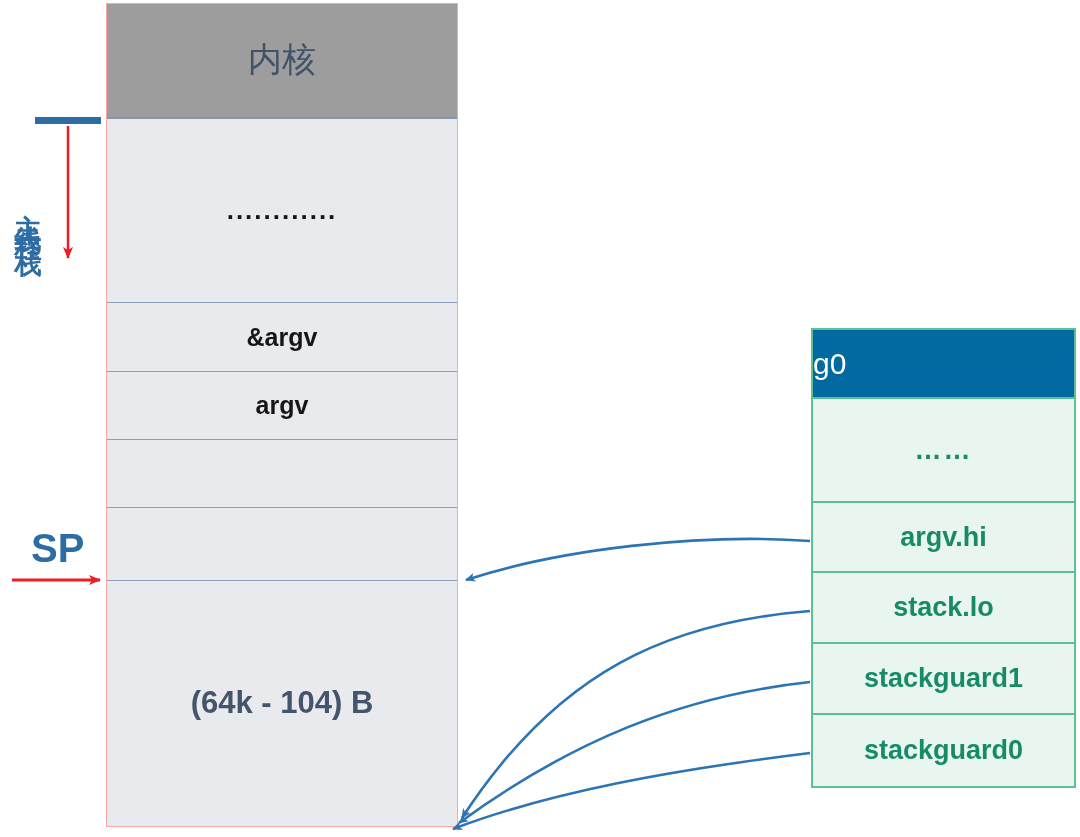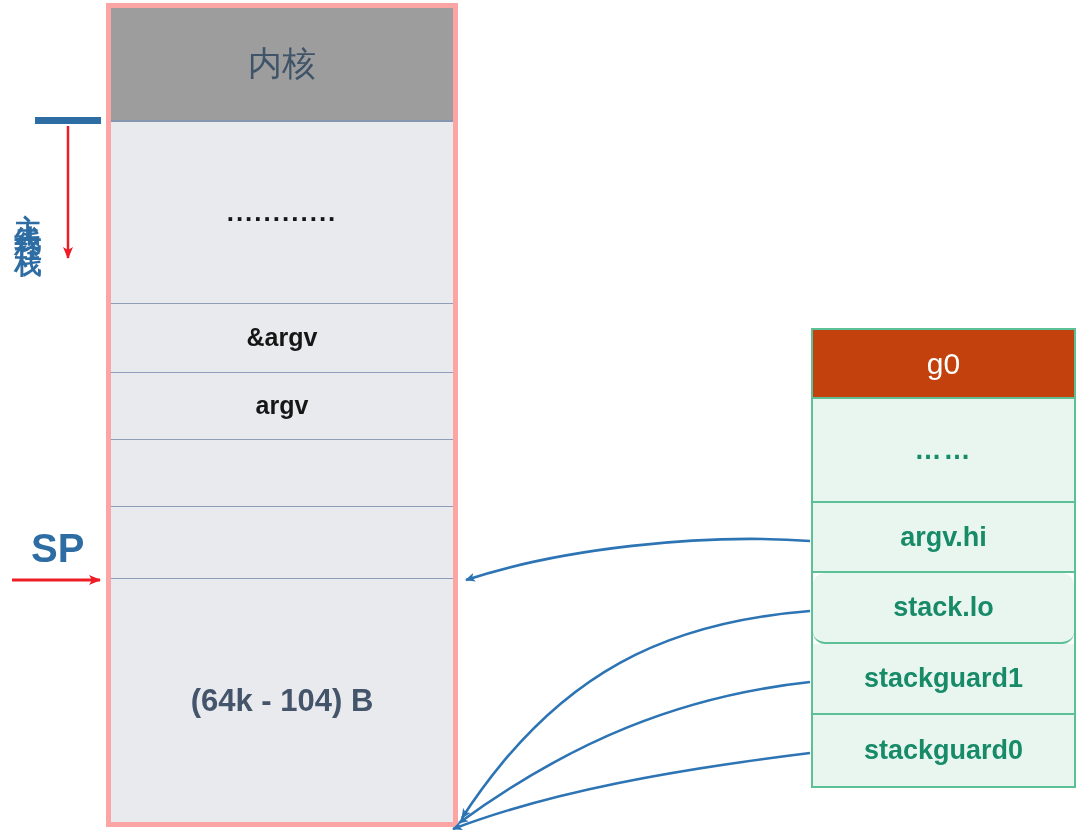--- a/index.html
+++ b/index.html
@@ -13,21 +13,21 @@
     overflow: hidden;
     background: #ffffff;
   }
 
   
   .stack-col {
     position: absolute;
     left: 106px; top: 3px;
     width: 352px; height: 824px;
     box-sizing: border-box;
-    border: 5px solid #fca5a5;
+    border: 1px solid #fca5a5;
     display: flex; flex-direction: column;
   }
   .stack-header {
     height: 115px;
     box-sizing: border-box;
     background: #9d9d9d;
     border-bottom: 2px solid #8496b0;
     display: flex; align-items: center; justify-content: center;
     font-size: 34px; color: #3f5369; font-weight: 500;
   }
@@ -51,36 +51,36 @@
     position: absolute;
     left: 811px; top: 328px;
     width: 265px; height: 460px;
     box-sizing: border-box;
     border: 2px solid #5cc096;
     display: flex; flex-direction: column;
   }
   .g0-header {
     height: 70px;
     box-sizing: border-box;
-    background: #c2410c;
+    background: #0369a1;
     border-bottom: 2px solid #5cc096;
-    display: flex; align-items: center; justify-content: center;
+    display: flex; align-items: center; 
     font-size: 30px; color: #ffffff;
   }
   .g0-row {
     box-sizing: border-box;
     background: #e9f6ef;
     border-bottom: 2px solid #5cc096;
     display: flex; align-items: center; justify-content: center;
     font-size: 27px; color: #178a68; font-weight: 600;
   }
   .g0-row:last-child { border-bottom: none; }
   .g0-dots       { height: 105px; font-weight: 700; letter-spacing: 2px; }
   .g0-stackhi    { height: 70px; }
-  .g0-stacklo    { height: 72px; border-radius: 12px; }
+  .g0-stacklo    { height: 72px; }
   .g0-guard1     { height: 71px; }
   .g0-guard0     { height: 72px; }
 
   
   .main-stack-label {
     position: absolute;
     left: 14px; top: 133px;
     width: 34px;
     display: flex; flex-direction: column; align-items: center;
     font-size: 27px; line-height: 40px; font-weight: 600;

